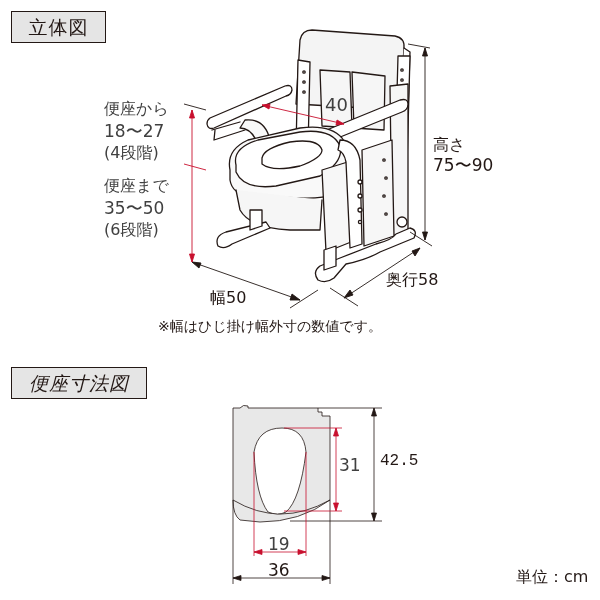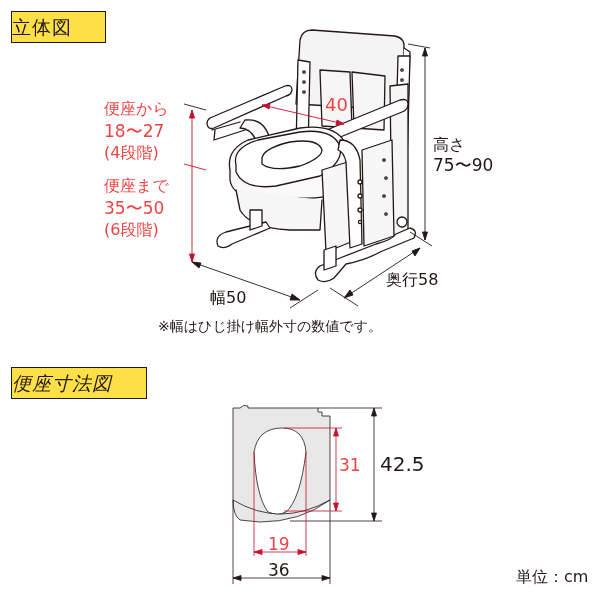--- a/index.html
+++ b/index.html
@@ -1,26 +1,26 @@
 <!DOCTYPE html>
 <html><head>
 <meta charset="utf-8">
 <style>
   html, body { margin: 0; padding: 0; background: #ffffff; }
   body { width: 600px; height: 600px; position: relative; overflow: hidden;
          font-family: "DejaVu Sans", "Liberation Sans", sans-serif; color: #231815; }
   .section-title {
-    position: absolute; border: 1.5px solid #231815; background: #fde047;
-    font-size: 19px; line-height: 30px; text-align: left; letter-spacing: 1px;
+    position: absolute; border: 1.5px solid #231815; background: #e5e5e5;
+    font-size: 19px; line-height: 30px; text-align: center; letter-spacing: 1px;
     color: #231815;
   }
   #title-3d { left: 11px; top: 11px; width: 93px; height: 30px; }
   #title-seat { left: 11px; top: 367px; width: 134px; height: 30px; font-style: italic; }
   .lbl { position: absolute; white-space: nowrap; }
-  .red { color: #ef4444; }
+  .red { color: #404040; }
   .dark { color: #231815; }
   svg { position: absolute; left: 0; top: 0; }
 </style>
 </head>
 <body>
 
 <div id="title-3d" class="section-title">立体図</div>
 <div id="title-seat" class="section-title">便座寸法図</div>
 
 <svg width="600" height="600" viewBox="0 0 600 600">
@@ -159,16 +159,16 @@
 <div class="lbl dark" style="left:433px; top:135px; font-size:16px; line-height:20px;">
   <div>高さ</div>
   <div style="font-size:17px;">75〜90</div>
 </div>
 <div class="lbl dark" style="left:210px; top:288px; font-size:16px;">幅50</div>
 <div class="lbl dark" style="left:386px; top:270px; font-size:16px;">奥行58</div>
 <div class="lbl dark" style="left:158px; top:318px; font-size:14px;">※幅はひじ掛け幅外寸の数値です。</div>
 
 <div class="lbl red" style="left:339px; top:455px; font-size:17px;">31</div>
 <div class="lbl red" style="left:268px; top:534px; font-size:17px;">19</div>
-<div class="lbl dark" style="left:380px; top:452px; font-size:20px;">42.5</div>
+<div class="lbl dark" style="left:380px; top:452px; font-size:16px;font-family:Liberation Mono, monospace;">42.5</div>
 <div class="lbl dark" style="left:268px; top:560px; font-size:17px;">36</div>
 
 <div class="lbl dark" style="left:516px; top:567px; font-size:16px;">単位：cm</div>
 
 </body></html>

